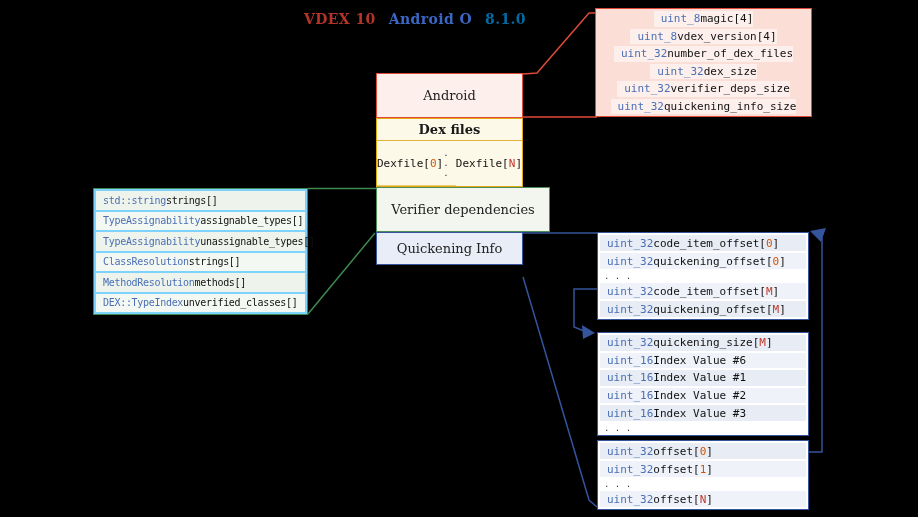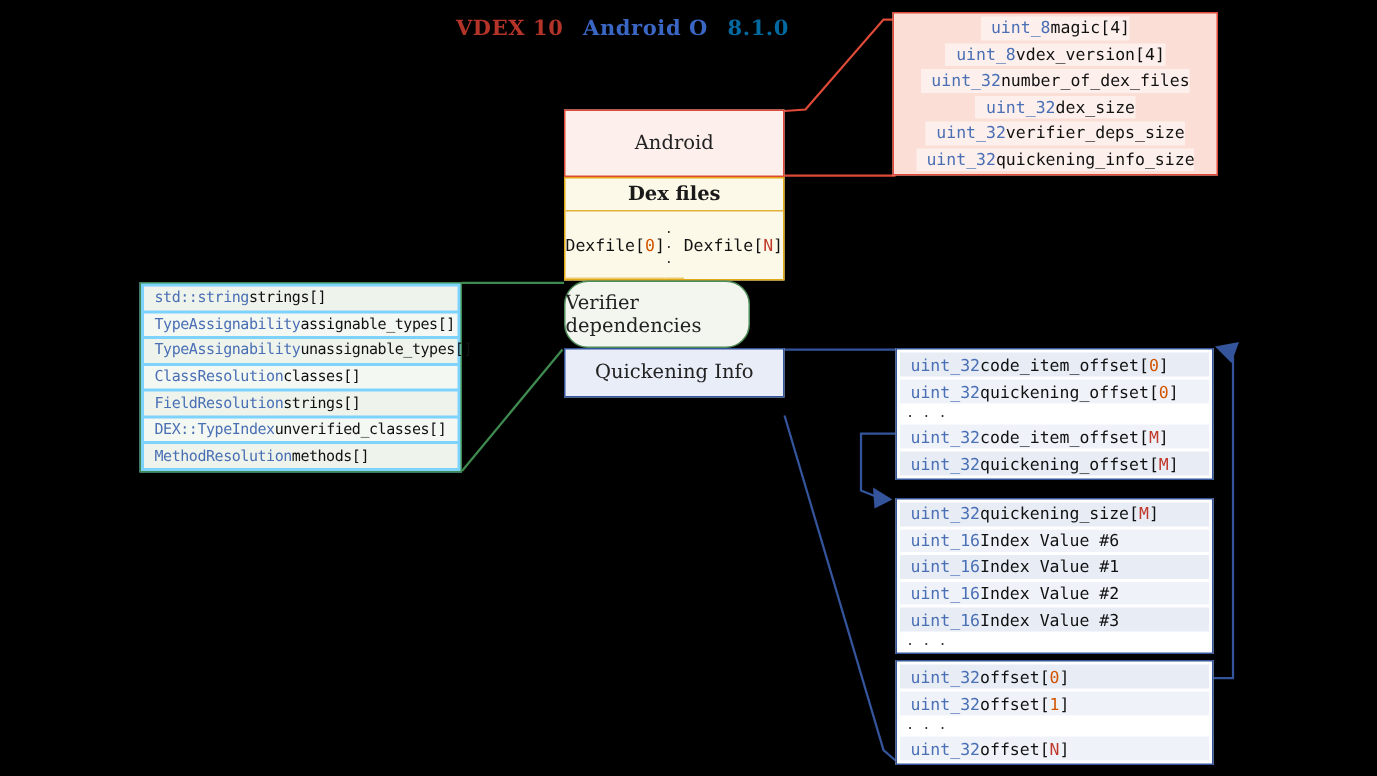--- a/index.html
+++ b/index.html
@@ -100,21 +100,21 @@
           <span class="seg-dots">. . .</span>
         </div>
         <div class="frow">
           <span class="seg-plain">Dexfile[</span>
           <span class="seg-idxletter">N</span>
           <span class="seg-plain">]</span>
         </div>
       </div>
   </div>
 
-  <div class="abox cbox box-verifier" style="left:376px;top:187px;width:124px;height:45px;border-radius:16px;">
+  <div class="abox cbox box-verifier" style="left:376px;top:187px;width:174px;height:45px;">
     <span>Verifier dependencies</span>
   </div>
 
   <div class="abox cbox box-quickening" style="left:376px;top:232px;width:147px;height:33px;">
     <span>Quickening Info</span>
   </div>
 
   <div class="abox struct struct-red" style="left:595px;top:8px;width:217px;height:109px;align-items:center;">
       <div class="frow">
         <span class="seg-type">uint_8</span>
@@ -150,34 +150,30 @@
       <div class="frow">
         <span class="seg-type">TypeAssignability</span>
         <span class="seg-plain"> assignable_types[]</span>
       </div>
       <div class="frow">
         <span class="seg-type">TypeAssignability</span>
         <span class="seg-plain"> unassignable_types[]</span>
       </div>
       <div class="frow">
         <span class="seg-type">ClassResolution</span>
-        <span class="seg-plain"> classes[]</span>
-      </div>
-      <div class="frow">
-        <span class="seg-type">FieldResolution</span>
         <span class="seg-plain"> strings[]</span>
+      </div>
+      <div class="frow">
+        <span class="seg-type">MethodResolution</span>
+        <span class="seg-plain"> methods[]</span>
       </div>
       <div class="frow">
         <span class="seg-type">DEX::TypeIndex</span>
         <span class="seg-plain"> unverified_classes[]</span>
       </div>
-      <div class="frow">
-        <span class="seg-type">MethodResolution</span>
-        <span class="seg-plain"> methods[]</span>
-      </div>
     </div>
 
   <div class="abox struct struct-blue" style="left:597px;top:232px;width:212px;height:88px;">
       <div class="frow">
         <span class="seg-type">uint_32</span>
         <span class="seg-plain"> code_item_offset[</span>
         <span class="seg-idxnum">0</span>
         <span class="seg-plain">]</span>
       </div>
       <div class="frow">

